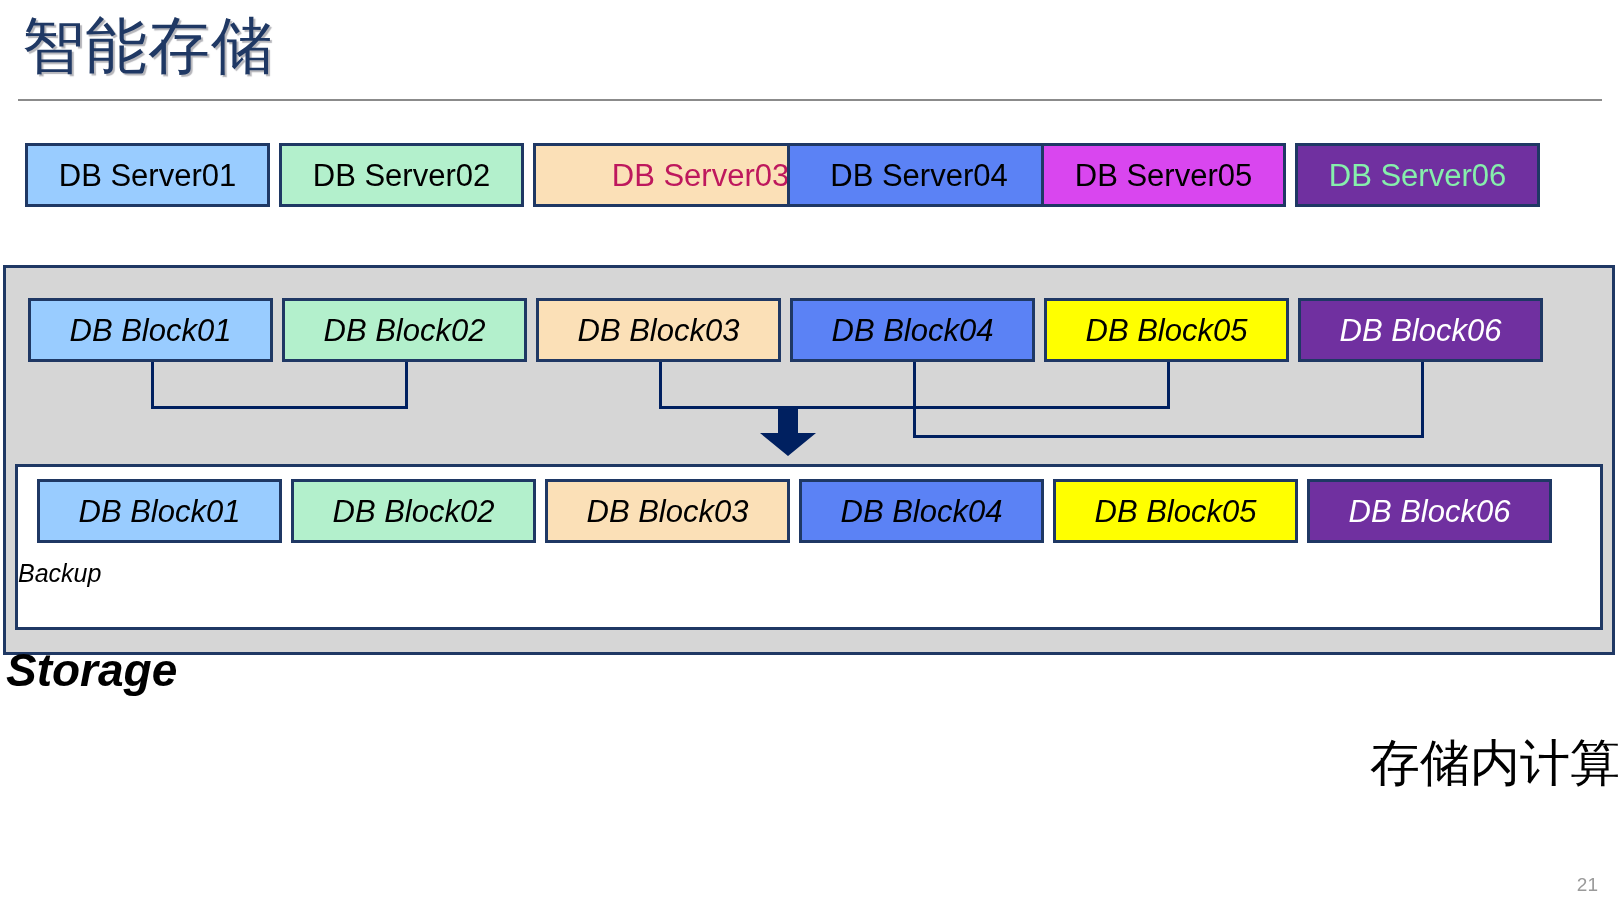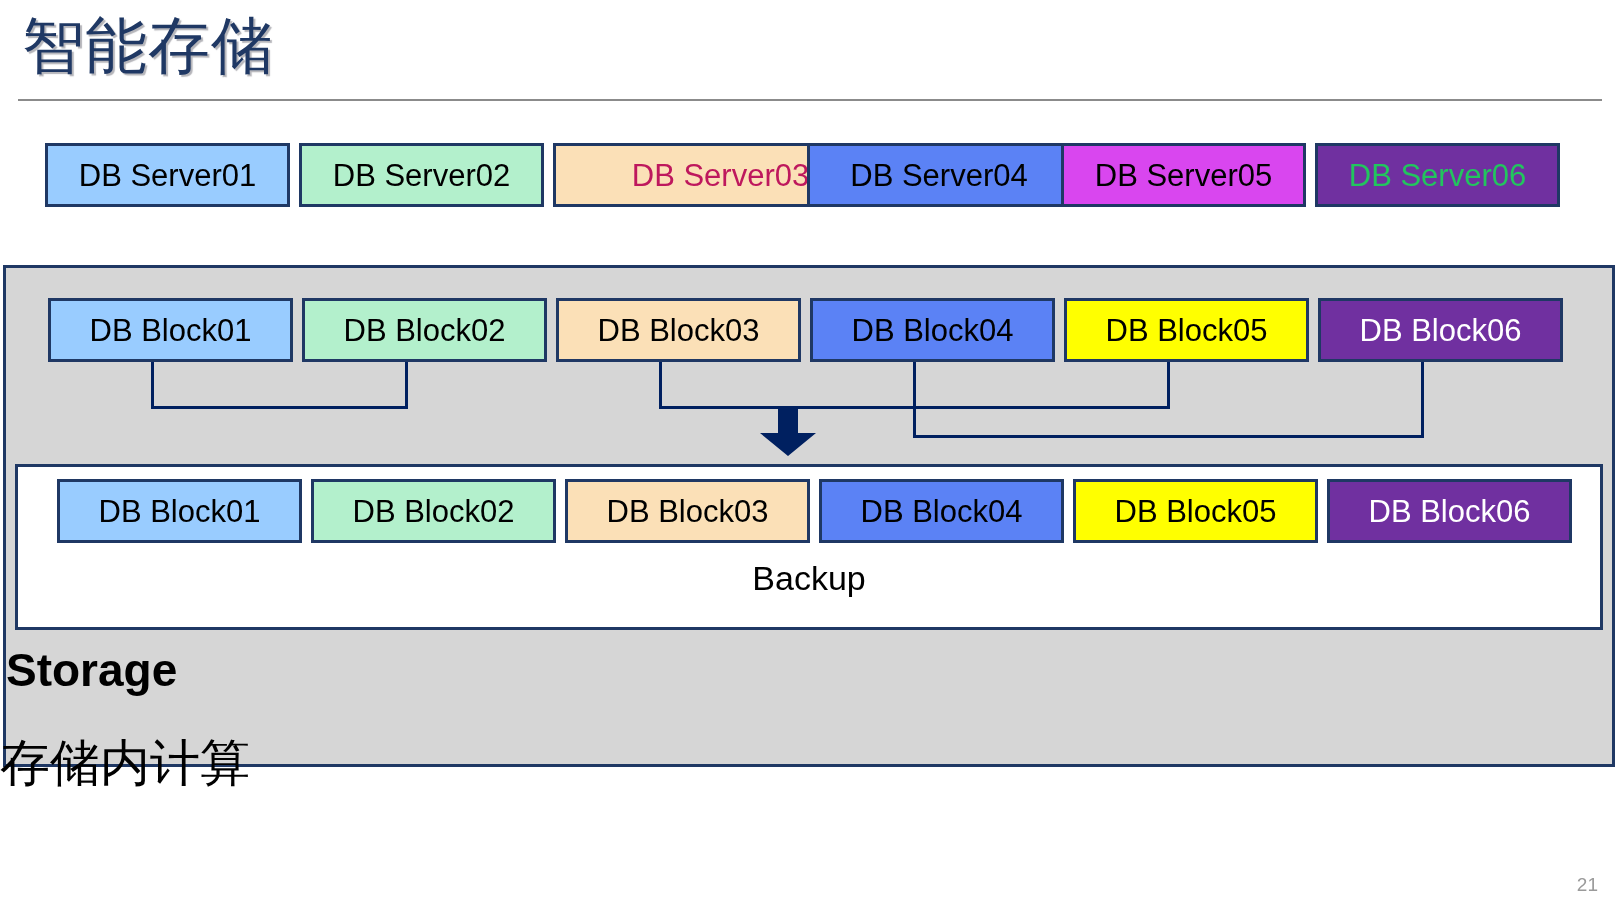--- a/index.html
+++ b/index.html
@@ -42,36 +42,36 @@
     position: absolute;
     box-sizing: border-box;
     border: 3px solid #1f3864;
     display: flex;
     align-items: center;
     justify-content: center;
     font-size: 31px;
     line-height: 1;
     color: #000000;
     white-space: nowrap;
-    margin-left: 20px;
   }
 
   
   #server-row { position: absolute; left: 0; top: 143px; width: 1620px; height: 64px; }
 
   
   #storage-container {
     position: absolute;
     left: 3px;
     top: 265px;
     width: 1612px;
-    height: 502px;
+    height: 390px;
     box-sizing: border-box;
     border: 3px solid #1f3864;
     background: #d6d6d6;
+    font-style: italic;
   }
   #block-row { position: absolute; left: 0; top: 30px; width: 1606px; height: 64px; }
 
   
   .conn {
     position: absolute;
     background: #002060;
   }
 
   
@@ -92,43 +92,43 @@
     height: 166px;
     box-sizing: border-box;
     border: 3px solid #1f3864;
     background: #ffffff;
   }
   #backup-row { position: absolute; left: 0; top: 12px; width: 1582px; height: 64px; }
   #backup-label {
     position: absolute;
     left: 0; top: 92px;
     width: 1582px;
-    text-align: center;
-    font-size: 34px;
+    text-align: left;
+    font-size: 25px;
     color: #000000;
   }
 
   
   #storage-label {
     position: absolute;
     left: 0; top: 375px;
     width: 1606px;
     text-align: left;
     font-size: 46px;
     font-weight: bold;
     color: #000000;
   }
 
   
   #caption {
     position: absolute;
     left: 0;
     top: 730px;
     width: 1620px;
-    text-align: left;
+    text-align: right;
     font-size: 50px;
     line-height: 66px;
     color: #000000;
   }
   #caption div { white-space: nowrap; }
 
   
   #page-number {
     position: absolute;
     right: 22px;
@@ -152,21 +152,21 @@
     </div>
     <div class="cbox" style="left: 533px; top: 0px; width: 287px; height: 64px; background: rgb(251, 224, 183); color: #be185d; padding-left: 48px;">
       <span>DB Server03</span>
     </div>
     <div class="cbox" style="left: 787px; top: 0px; width: 264px; height: 64px; background: rgb(91, 130, 245); color: rgb(0, 0, 0);">
       <span>DB Server04</span>
     </div>
     <div class="cbox" style="left: 1041px; top: 0px; width: 245px; height: 64px; background: #d946ef; color: rgb(0, 0, 0);">
       <span>DB Server05</span>
     </div>
-    <div class="cbox" style="left: 1295px; top: 0px; width: 245px; height: 64px; background: rgb(112, 48, 160); color: #22c55e;">
+    <div class="cbox" style="left: 1295px; top: 0px; width: 245px; height: 64px; background: rgb(112, 48, 160); color: #86efac;">
       <span>DB Server06</span>
     </div>
   </div>
 
 <div id="storage-container">
 
   <div id="block-row">
       <div class="cbox" style="left: 22px; top: 0px; width: 245px; height: 64px; background: rgb(153, 204, 255); color: rgb(0, 0, 0);">
         <span>DB Block01</span>
       </div>

